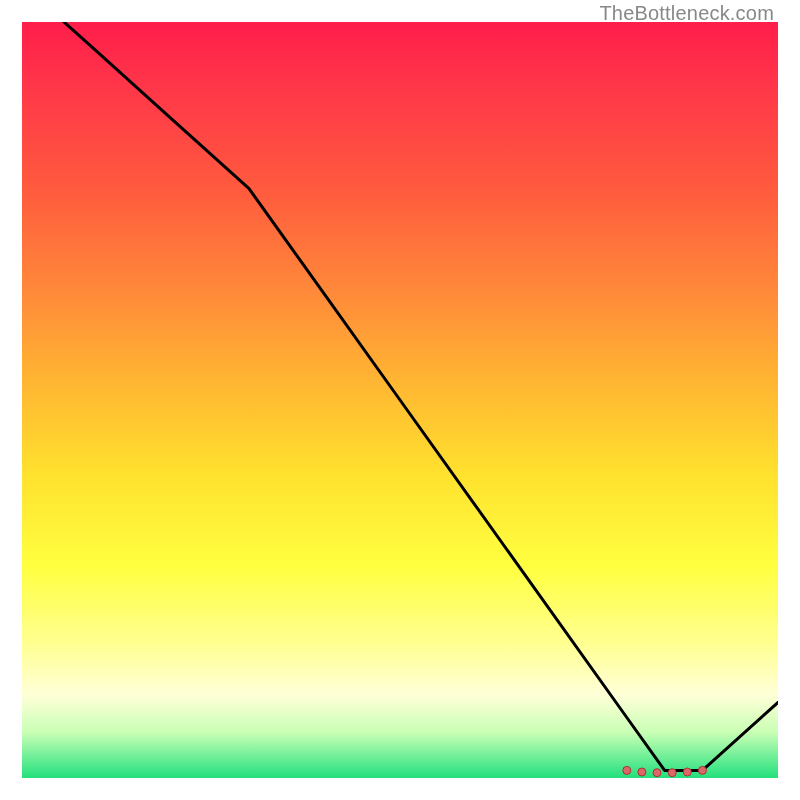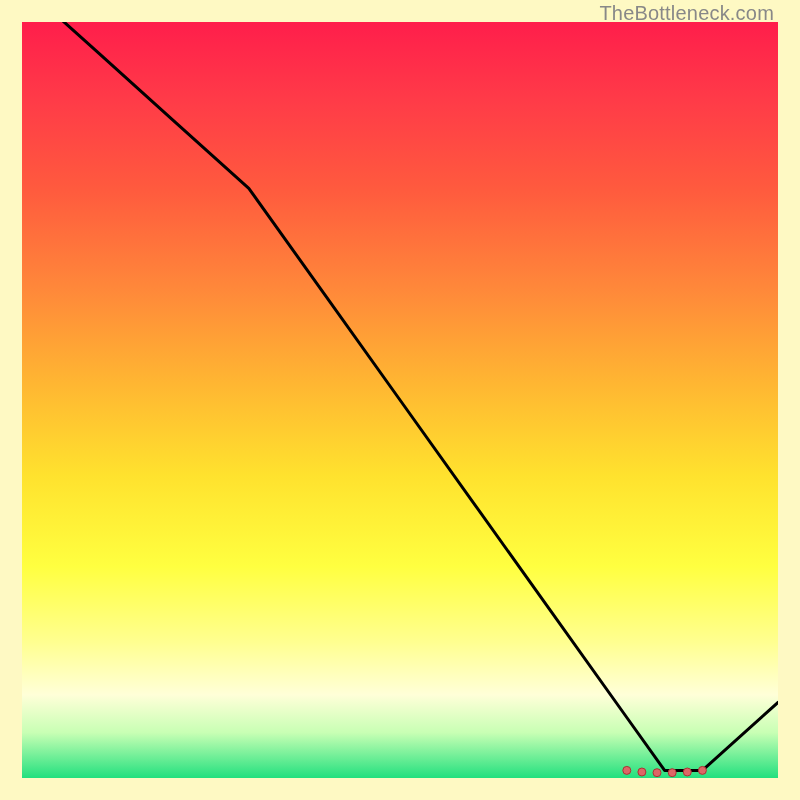--- a/index.html
+++ b/index.html
@@ -8,21 +8,21 @@
     width: 800px;
     height: 800px;
     background: #000;
     overflow: hidden;
     font-family: Arial, Helvetica, sans-serif;
   }
   .frame {
     position: relative;
     width: 800px;
     height: 800px;
-    background: #fef9c3;
+    background: #ffffff;
   }
   .plot {
     position: absolute;
     left: 22px;
     top: 22px;
     width: 756px;
     height: 756px;
     background: linear-gradient(
       to bottom,
       #ff1e4b 0%,

